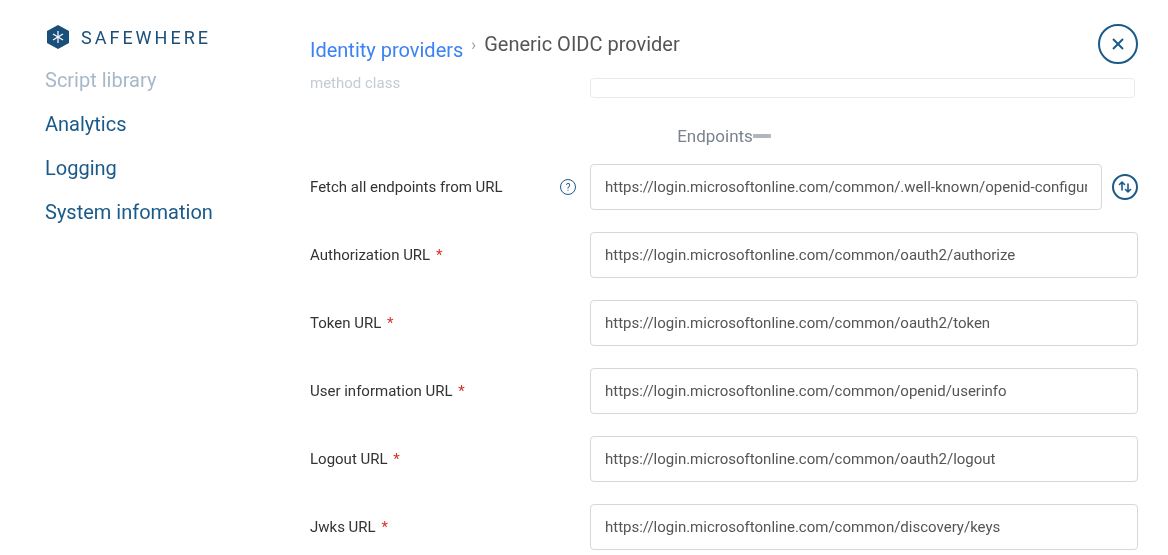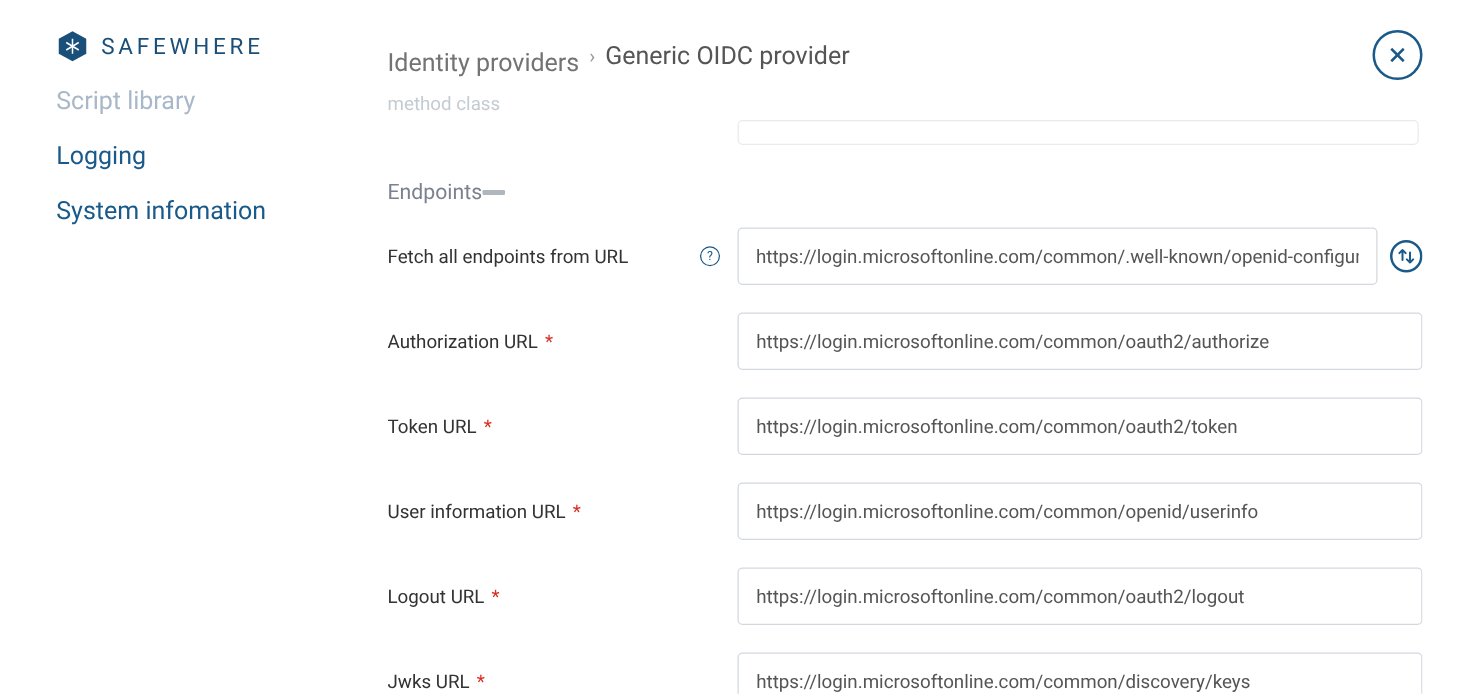--- a/index.html
+++ b/index.html
@@ -68,21 +68,21 @@
       justify-content: space-between;
       padding: 24px 0 10px 0;
     }
     .breadcrumb {
       font-size: 20px;
       display: flex;
       align-items: center;
       gap: 8px;
     }
     .breadcrumb-parent {
-      color: #737373;
+      color: #3b82f6;
       margin-top: 12px;
     }
     .breadcrumb-sep {
       color: #999;
       font-size: 16px;
     }
     .breadcrumb-current {
       color: #555;
     }
     .close-btn {
@@ -96,34 +96,34 @@
       justify-content: center;
       cursor: pointer;
     }
     .close-btn svg {
       width: 16px;
       height: 16px;
     }
     .ghost-label {
       color: #c4cbd2;
       font-size: 15px;
-      padding-bottom: 24px;
+      padding-bottom: 6px;
     }
     .ghost-input {
       border: 1px solid #e8eaed;
       border-radius: 4px;
       height: 20px;
       width: 545px;
       margin-left: 280px;
       margin-top: -20px;
     }
     .section-header {
       display: flex;
       align-items: center;
-      justify-content: flex-start;
+      justify-content: center;
       padding: 28px 0 18px 0;
     }
     .section-title {
       font-size: 17px;
       color: #7a8290;
       font-weight: 400;
     }
     .collapse-icon {
       color: #999;
       font-size: 20px;
@@ -209,20 +209,21 @@
       <g stroke="#fff" stroke-width="1.2" fill="none">
         <line x1="13" y1="7" x2="13" y2="19"></line>
         <line x1="8" y1="10" x2="18" y2="16"></line>
         <line x1="18" y1="10" x2="8" y2="16"></line>
       </g>
     </svg>
     <span class="logo-text">SAFEWHERE</span>
   </div>
   <ul class="nav-list">
     <li class="nav-item muted">Script library</li>
+    <li class="nav-item">Analytics</li>
     <li class="nav-item">Logging</li>
     <li class="nav-item">System infomation</li>
   </ul>
 </div>
 
 <div class="main">
   <div class="breadcrumb-bar">
     <div class="breadcrumb">
       <span class="breadcrumb-parent">Identity providers</span>
       <span class="breadcrumb-sep">›</span>

